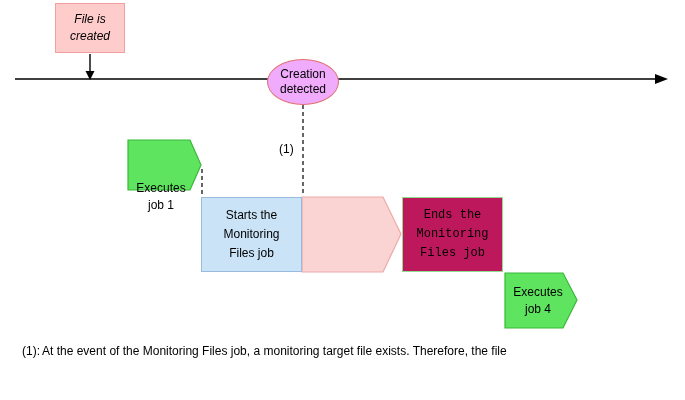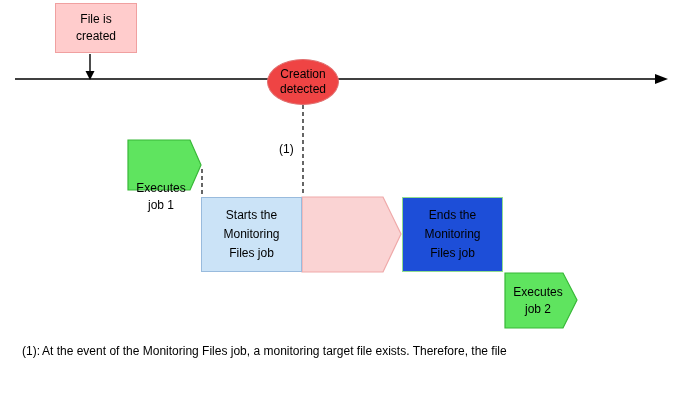--- a/index.html
+++ b/index.html
@@ -22,39 +22,39 @@
     position: absolute;
     display: flex;
     align-items: center;
     justify-content: center;
     text-align: center;
     box-sizing: border-box;
     z-index: 2;
     font-size: 12px;
   }
   .box-file-created {
-    left: 55px; top: 3px; width: 82px; height: 50px;
+    left: 55px; top: 3px; width: 70px; height: 50px;
     background: #FFCCCC; border: 1px solid #F0A0A0;
-    padding: 0 7px; line-height: 17px;
+    padding: 0 7px; line-height: 17px; font-style: italic;
   }
   .ellipse-creation {
     left: 267px; top: 59px; width: 72px; height: 46px;
-    background: #ef4444; border: 1px solid #E07070;
+    background: #f0abfc; border: 1px solid #E07070;
     border-radius: 50%;
     padding: 0; line-height: 15px;
   }
   .box-starts {
     left: 201px; top: 197px; width: 101px; height: 75px;
     background: #CBE3F7; border: 1px solid #99BBDD;
     padding: 0 26px; line-height: 19px;
   }
   .box-ends {
     left: 402px; top: 197px; width: 101px; height: 75px;
-    background: #1d4ed8; border: 1px solid #90DD90;
-    padding: 0 23px; line-height: 19px;
+    background: #be185d; border: 1px solid #90DD90;
+    padding: 0 23px; line-height: 19px; font-family: Liberation Mono, monospace;
   }
   .label-job1 { left: 128px; top: 140px; width: 66px; height: 50px; line-height: 17px; background: transparent; margin-top: 32px; }
   .label-event { left: 312px; top: 197px; width: 60px; height: 75px; line-height: 18px; background: transparent; }
   .label-job2 { left: 505px; top: 273px; width: 66px; height: 55px; line-height: 17px; background: transparent; }
   .ref-label {
     position: absolute;
     left: 279px; top: 142px;
     font-size: 12px;
     z-index: 2;
   }
@@ -111,21 +111,21 @@
   <div class="node box-starts">
     <span>Starts the Monitoring Files job</span>
   </div>
 
 
   <div class="node box-ends">
     <span>Ends the Monitoring Files job</span>
   </div>
 
   <div class="node label-job2">
-    <span>Executes job 2</span>
+    <span>Executes job 4</span>
   </div>
 
   <div class="footnote">
     <span class="prefix">(1):</span>
     <span class="body">
       <span>At the event of the Monitoring Files job, a monitoring target file exists. Therefore, the file</span>
     </span>
   </div>
 
 </div>

